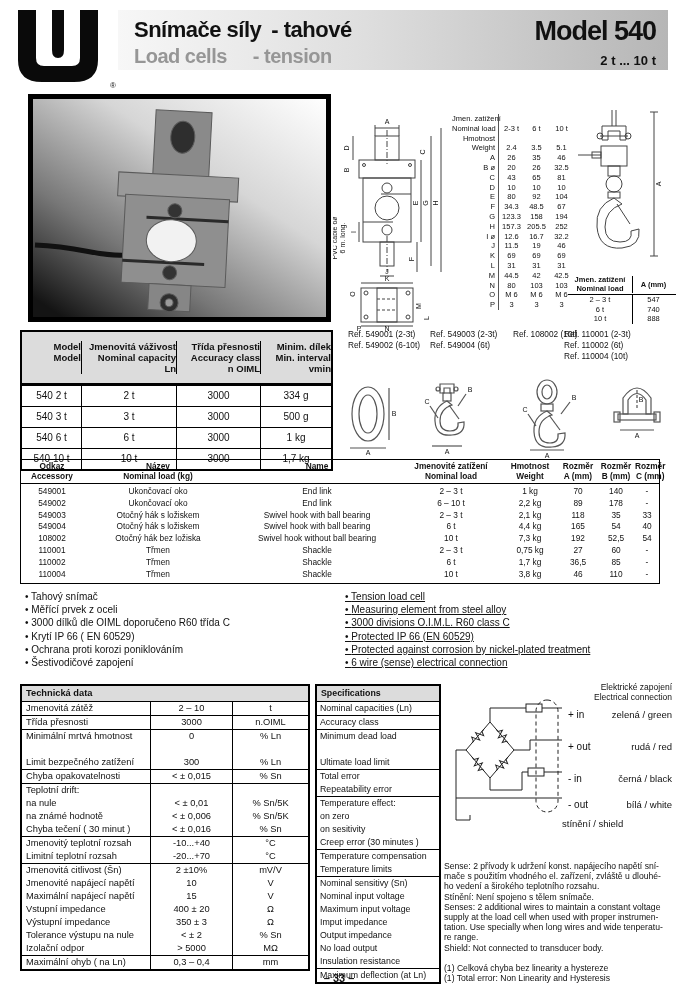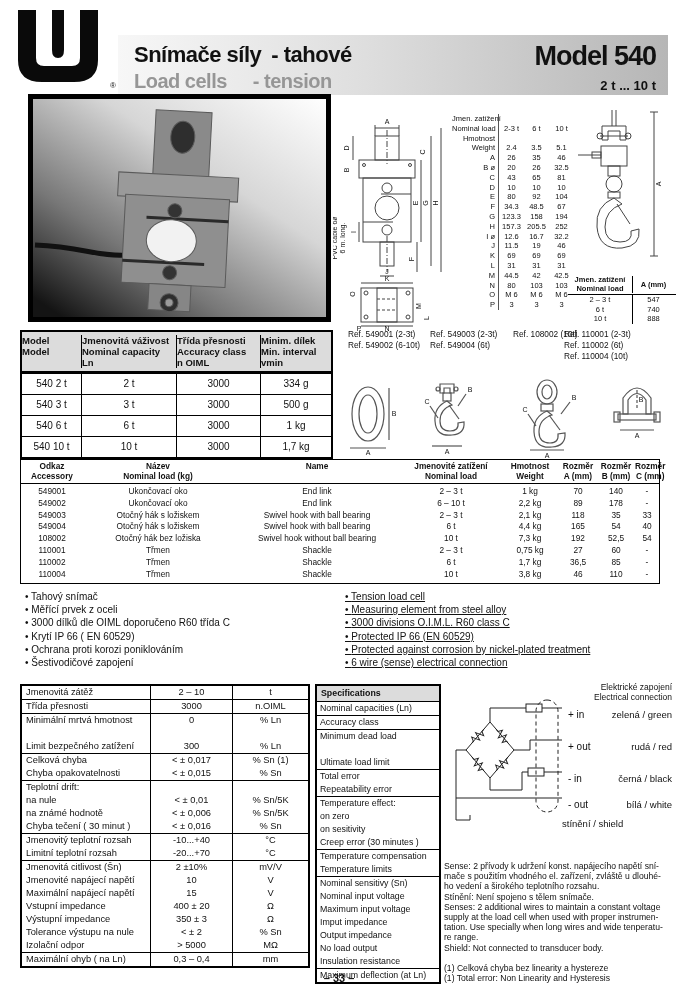--- a/index.html
+++ b/index.html
@@ -4,21 +4,21 @@
 <style>
   html,body{margin:0;padding:0;background:#eee;}
   .page{position:relative;width:678px;height:1000px;background:#fff;margin:0 auto;
         font-family:"Liberation Sans","DejaVu Sans",sans-serif;color:#111;overflow:hidden;}
   .abs{position:absolute;}
 
   
   .logo{left:8px;top:8px;width:106px;height:82px;}
   .reg{position:absolute;right:-2px;bottom:0;font-size:8px;}
   .band{left:118px;top:10px;width:550px;height:60px;
-        background:linear-gradient(90deg,#f7f7f7 0%,#dedede 45%,#b6b6b6 100%);margin-top:25px;}
+        background:linear-gradient(90deg,#f7f7f7 0%,#dedede 45%,#b6b6b6 100%);}
   .band-left{position:absolute;left:16px;top:7px;}
   .t-cz{font-size:22px;font-weight:bold;letter-spacing:-0.5px;display:flex;gap:10px;}
   .t-en{font-size:20px;font-weight:bold;color:#969696;letter-spacing:-0.5px;display:flex;gap:26px;margin-top:2px;}
   .band-right{position:absolute;right:12px;top:6px;text-align:right;}
   .model-name{font-size:27px;font-weight:bold;letter-spacing:-1px;}
   .model-range{font-size:13px;font-weight:bold;margin-top:6px;}
 
   
   .photo{left:28px;top:94px;width:303px;height:228px;background:#000;box-sizing:border-box;padding:5px;}
   .photo svg{display:block;width:100%;height:100%;}
@@ -39,21 +39,21 @@
   .ht-a{line-height:17px;}
   .ht-row:not(.ht-head)>div{line-height:9.5px;}
 
   
   .refs{left:0;top:329px;width:678px;height:38px;}
   .ref-col{position:absolute;top:0;font-size:8.3px;line-height:11px;white-space:nowrap;}
 
   
   .mtable{left:20px;top:330px;width:309px;border:2px solid #000;font-size:10px;}
   .mt-head{display:grid;grid-template-columns:60px 95px 84px 1fr;background:#dcdcdc;
-           border-bottom:2px solid #000;text-align:left;font-weight:bold;font-size:9.5px;padding:3px 0;}
+           border-bottom:2px solid #000;text-align:right;font-weight:bold;font-size:9.5px;padding:9px 0;}
   .mt-hc{line-height:11px;}
   .mt-hc:not(:last-child),.mt-row>div:not(:last-child){border-right:1px solid #000;}
   .mt-hc{border-right-width:1.5px;}
   .mt-row{display:grid;grid-template-columns:60px 95px 84px 1fr;height:20px;line-height:20px;
           text-align:center;border-top:1px solid #000;}
 
   
   .accicons{left:332px;top:376px;width:346px;height:84px;}
   .atable{left:20px;top:459px;width:638px;border:1.5px solid #000;font-size:8.3px;}
   .at-head{display:grid;grid-template-columns:62px 150px 168px 100px 58px 38px 38px 1fr;
@@ -620,20 +620,21 @@
   <div class="abs bullets bul-en" id="bul-en">
       <div class="bul-item">Tension load cell</div>
       <div class="bul-item">Measuring element from steel alloy</div>
       <div class="bul-item">3000 divisions O.I.M.L. R60 class C</div>
       <div class="bul-item">Protected IP 66 (EN 60529)</div>
       <div class="bul-item">Protected against corrosion by nickel-plated treatment</div>
       <div class="bul-item">6 wire (sense) electrical connection</div>
     </div>
 
   <div class="abs tt">
+    <div class="tt-title">Technická data</div>
     <div id="tt-body">
         <div class="tt-row end">
           <div class="c1">Jmenovitá zátěž</div>
           <div class="c2">2 – 10</div>
           <div class="c3">t</div>
         </div>
         <div class="tt-row end">
           <div class="c1">Třída přesnosti</div>
           <div class="c2">3000</div>
           <div class="c3">n.OIML</div>
@@ -645,25 +646,20 @@
         </div>
         <div class="tt-row">
           <div class="c1"></div>
           <div class="c2"></div>
           <div class="c3"></div>
         </div>
         <div class="tt-row end">
           <div class="c1">Limit bezpečného zatížení</div>
           <div class="c2">300</div>
           <div class="c3">% Ln</div>
-        </div>
-        <div class="tt-row">
-          <div class="c1">Celková chyba</div>
-          <div class="c2">&lt; ± 0,017</div>
-          <div class="c3">% Sn (1)</div>
         </div>
         <div class="tt-row end">
           <div class="c1">Chyba opakovatelnosti</div>
           <div class="c2">&lt; ± 0,015</div>
           <div class="c3">% Sn</div>
         </div>
         <div class="tt-row">
           <div class="c1">Teplotní drift:</div>
           <div class="c2"></div>
           <div class="c3"></div>

